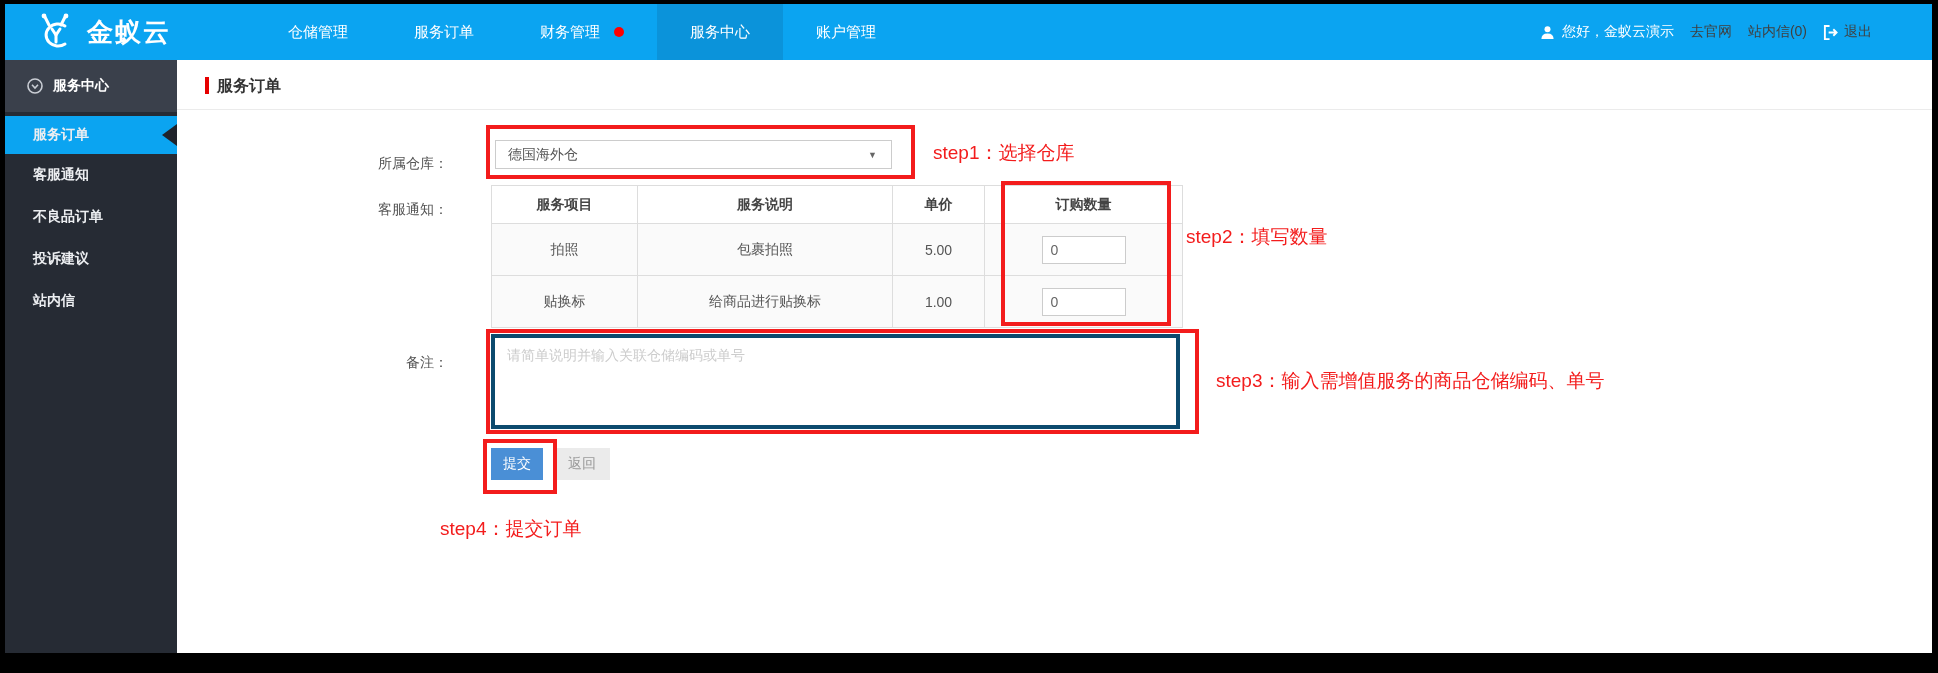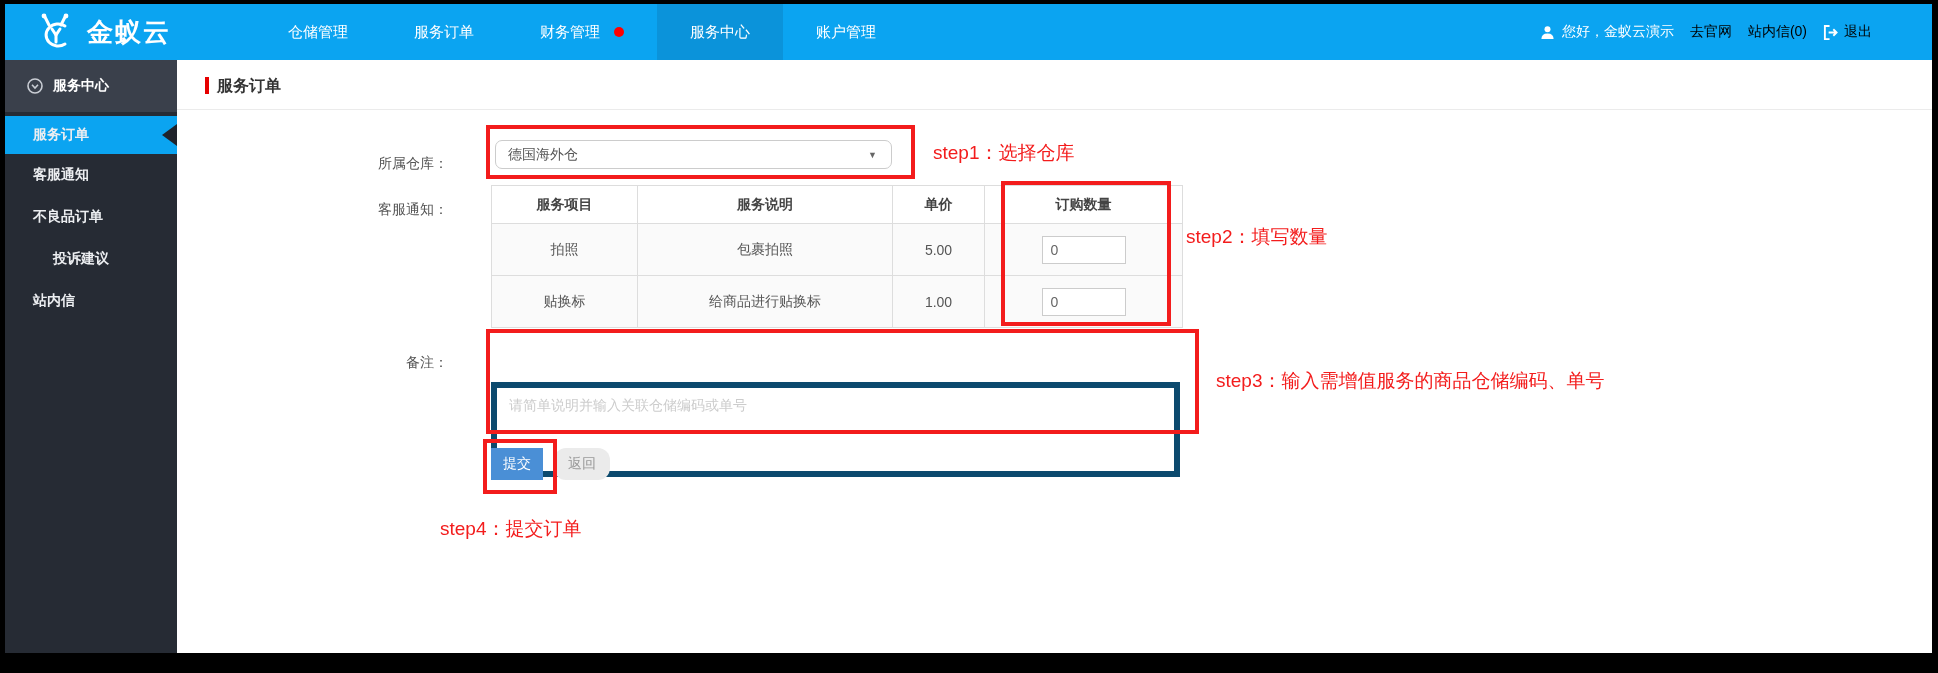--- a/index.html
+++ b/index.html
@@ -9,21 +9,21 @@
 
   
   .topbar{left:5px;top:4px;width:1927px;height:68px;background:var(--accent);}
   .logo{left:30px;top:0;height:56px;display:flex;align-items:center;gap:8px;color:#fff;cursor:pointer;}
   .logo-text{font-size:26px;font-weight:bold;letter-spacing:2px;}
   .mainnav{left:250px;top:0;height:56px;display:flex;align-items:stretch;justify-content:flex-end;}
   .nav-item{display:flex;align-items:center;padding:0 33px;color:#fff;font-size:15px;cursor:pointer;text-decoration:none;position:relative;}
   .nav-item.active{background:var(--accent-dark);}
   .nav-dot{width:10px;height:10px;border-radius:50%;background:var(--notification-red);margin-left:14px;}
   .topbar-right{right:60px;top:0;height:56px;display:flex;align-items:center;gap:16px;color:#fff;font-size:14px;}
-  .topbar-right a{color:#000000;text-decoration:none;cursor:pointer;display:flex;align-items:center;gap:6px;}
+  .topbar-right a{color:#404040;text-decoration:none;cursor:pointer;display:flex;align-items:center;gap:6px;}
   .greeting{display:flex;align-items:center;gap:7px;}
 
   
   .sidebar{left:5px;top:60px;width:172px;height:593px;background:var(--sidebar-bg);}
   .side-header{left:0;top:0;width:172px;height:52px;background:var(--sidebar-header-bg);display:flex;align-items:center;gap:10px;padding-left:22px;color:#fff;font-size:14px;font-weight:bold;cursor:pointer;}
   .side-item{width:172px;height:42px;display:flex;align-items:center;padding-left:28px;color:#eceef1;font-size:14px;font-weight:bold;cursor:pointer;text-decoration:none;}
   .side-item.active{background:var(--accent);height:38px;}
   .notch{position:absolute;right:0;top:50%;margin-top:-11px;width:0;height:0;border-top:11px solid transparent;border-bottom:11px solid transparent;border-right:15px solid #1f232b;}
 
   
@@ -36,26 +36,26 @@
   .select-box{left:495px;top:140px;width:397px;height:29px;border:1px solid #ccc;background:#fff;display:flex;align-items:center;padding-left:12px;font-size:14px;color:#555;cursor:pointer;}
   .select-caret{position:absolute;right:14px;top:9px;font-size:9px;color:#666;}
 
   table.svc{left:491px;top:185px;width:691px;border-collapse:collapse;table-layout:fixed;}
   table.svc th,table.svc td{border:1px solid #ddd;text-align:center;font-size:14px;color:#555;}
   table.svc th{height:35px;background:#fff;font-weight:bold;color:#444;}
   table.svc td{height:49px;background:#fafafa;}
   td.price{font-size:15px;}
   .qty-input{width:84px;height:28px;border:1px solid #ccc;box-sizing:border-box;padding-left:8px;font-size:14px;color:#666;font-family:inherit;background:#fff;}
 
-  .remark-area{left:491px;top:334px;width:689px;height:95px;border:6px solid #0c4a6e;padding:9px 12px;font-size:14px;color:#555;font-family:inherit;resize:none;outline:none;margin-top:48px;}
+  .remark-area{left:491px;top:334px;width:689px;height:95px;border:4px solid #0c4a6e;padding:9px 12px;font-size:14px;color:#555;font-family:inherit;resize:none;outline:none;}
   .remark-area::placeholder{color:#ccc;}
 
   .btn{border:none;font-size:14px;cursor:pointer;font-family:inherit;}
   .btn-submit{left:491px;top:448px;width:52px;height:32px;background:var(--submit-blue);color:#fff;}
-  .btn-back{left:554px;top:448px;width:56px;height:32px;background:#ebebeb;color:#999;border-radius:12px;}
+  .btn-back{left:554px;top:448px;width:56px;height:32px;background:#ebebeb;color:#999;}
 
   .hl{border:4px solid var(--annotation);background:transparent;pointer-events:none;}
   .anno{color:var(--annotation);font-size:19px;white-space:nowrap;}
 
   .icon-svg{display:block;}
 </style>
 </head>
 <body>
 
 <div class="stage">
@@ -122,21 +122,21 @@
     <a class="abs side-item active" style="top:56px;">
       <span>服务订单</span>
       <i class="notch"></i>
     </a>
     <a class="abs side-item" style="top:94px;">
       <span>客服通知</span>
     </a>
     <a class="abs side-item" style="top:136px;">
       <span>不良品订单</span>
     </a>
-    <a class="abs side-item" style="top:178px;margin-left:20px;">
+    <a class="abs side-item" style="top:178px;">
       <span>投诉建议</span>
     </a>
     <a class="abs side-item" style="top:220px;">
       <span>站内信</span>
     </a>
   </aside>
 
   <main class="abs content"></main>
 
   <div class="abs page-head"></div>
@@ -200,14 +200,14 @@
   <span class="abs anno" style="left:440px;top:516px;">step4：提交订单</span>
 
 </div>
 
 <style>
   
   .page-head{background:#fff;}
   .content{top:60px;}
   .redbar{z-index:2;}
   .page-title{z-index:2;}
-  .select-box{z-index:1;border-radius:7px;}
+  .select-box{z-index:1;}
 </style>
 
 </body></html>

